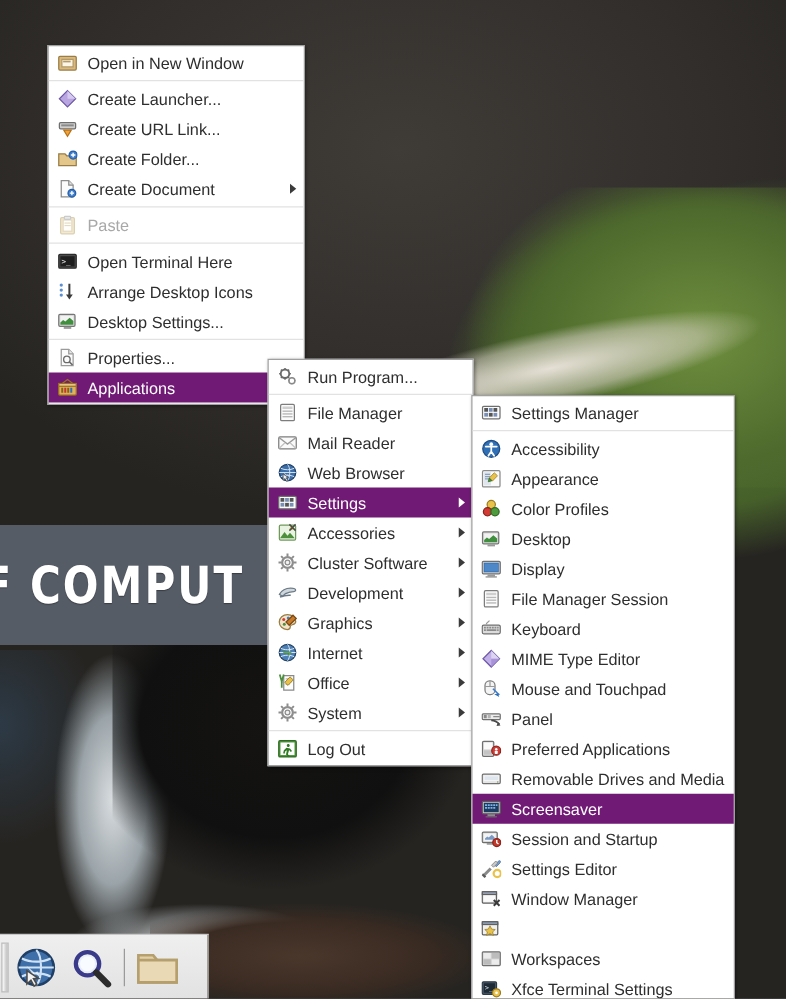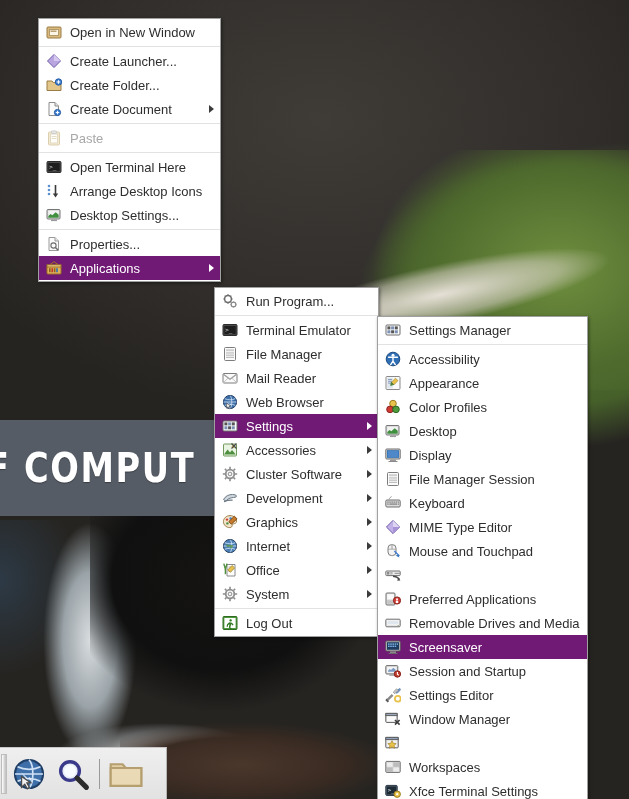--- a/index.html
+++ b/index.html
@@ -132,21 +132,21 @@
     border-top: 4px solid transparent;
     border-bottom: 4px solid transparent;
   }
   .mi.sel .arr { border-left-color: #ffffff; }
   .sep {
     height: 1px;
     background: #e2e2e2;
     margin: 2px 0;
   }
 
-  #menu1 { left: 38px; top: 18px;  width: 183px; }
+  #menu1 { left: 38px; top: 36px;  width: 206px; }
   #menu2 { left: 214px; top: 287px; width: 165px; }
   #menu3 { left: 377px; top: 316px; width: 211px; }
 
   
   .ic svg { display: block; width: 16px; height: 16px; }
 
   
   #taskbar {
     position: absolute;
     left: 0; bottom: 0;
@@ -209,20 +209,30 @@
           <svg viewBox="0 0 16 16" xmlns="http://www.w3.org/2000/svg">
             <polygon points="8,1.5 14.5,8 8,14.5 1.5,8" fill="#b9a6e0" stroke="#6e5aa6"></polygon>
             <polygon points="8,1.5 14.5,8 8,8" fill="#d6c9ef"></polygon>
           </svg>
         </span>
         <span class="lbl">Create Launcher...</span>
       </div>
       <div class="mi">
         <span class="ic">
           <svg viewBox="0 0 16 16" xmlns="http://www.w3.org/2000/svg">
+            <rect x="1.5" y="3" width="13" height="5" rx="1" fill="#cfcfcf" stroke="#6f6f6f"></rect>
+            <rect x="3" y="4.5" width="10" height="1.6" fill="#8a8a8a"></rect>
+            <polygon points="5,9 11,9 8,14" fill="#f2a33c" stroke="#b97317"></polygon>
+          </svg>
+        </span>
+        <span class="lbl">Create URL Link...</span>
+      </div>
+      <div class="mi">
+        <span class="ic">
+          <svg viewBox="0 0 16 16" xmlns="http://www.w3.org/2000/svg">
             <path d="M1 4h5l1.4 1.6H15V13.5H1z" fill="#e3c68a" stroke="#9a7c45"></path>
             <circle cx="12.5" cy="5" r="3.2" fill="#3f7fd0" stroke="#255ea6"></circle>
             <path d="M12.5 3.2v3.6M10.7 5h3.6" stroke="#fff" stroke-width="1.1"></path>
           </svg>
         </span>
         <span class="lbl">Create Folder...</span>
       </div>
       <div class="mi">
         <span class="ic">
           <svg viewBox="0 0 16 16" xmlns="http://www.w3.org/2000/svg">
@@ -320,30 +330,20 @@
             </g>
             <circle cx="11.5" cy="11.5" r="2.4" fill="none" stroke="#8a8a8a" stroke-width="1.2"></circle>
             <g stroke="#8a8a8a" stroke-width="0.9">
               <path d="M11.5 8.6v1M11.5 13.4v1M8.6 11.5h1M13.4 11.5h1"></path>
             </g>
           </svg>
         </span>
         <span class="lbl">Run Program...</span>
       </div>
       <div class="sep"></div>
-      <div class="mi">
-        <span class="ic">
-          <svg viewBox="0 0 16 16" xmlns="http://www.w3.org/2000/svg">
-            <rect x="1" y="2.5" width="14" height="11" rx="1" fill="#4b4b4b" stroke="#2c2c2c"></rect>
-            <rect x="2.3" y="4" width="11.4" height="8.2" fill="#1e1e1e"></rect>
-            <text x="3.2" y="10.3" font-size="6" fill="#e8e8e8" font-family="monospace">&gt;_</text>
-          </svg>
-        </span>
-        <span class="lbl">Terminal Emulator</span>
-      </div>
       <div class="mi">
         <span class="ic">
           <svg viewBox="0 0 16 16" xmlns="http://www.w3.org/2000/svg">
             <rect x="2.5" y="1.5" width="11" height="13" rx="1" fill="#fbfbfb" stroke="#7d7d7d"></rect>
             <rect x="4" y="3.2" width="8" height="2" fill="#cfcfcf"></rect>
             <rect x="4" y="6.4" width="8" height="1.1" fill="#b8b8b8"></rect>
             <rect x="4" y="8.6" width="8" height="1.1" fill="#b8b8b8"></rect>
             <rect x="4" y="10.8" width="8" height="1.1" fill="#b8b8b8"></rect>
           </svg>
         </span>
@@ -615,20 +615,21 @@
         <span class="ic">
           <svg viewBox="0 0 16 16" xmlns="http://www.w3.org/2000/svg">
             <rect x="0.8" y="4" width="14.4" height="4.6" rx="0.8" fill="#ececec" stroke="#707070"></rect>
             <rect x="2" y="5" width="2.4" height="2.6" fill="#8a8a8a"></rect>
             <rect x="5.2" y="5" width="2.4" height="2.6" fill="#b4b4b4"></rect>
             <path d="M9.6 6.3h5.2" stroke="#8a8a8a" stroke-width="1"></path>
             <path d="M8 9.2c2.6 0 5 1.4 6.6 3.2" fill="none" stroke="#4a4a4a" stroke-width="1.4"></path>
             <polygon points="13.4,10.6 15.4,13.4 12.2,13.8" fill="#4a4a4a"></polygon>
           </svg>
         </span>
+        <span class="lbl">Panel</span>
       </div>
       <div class="mi">
         <span class="ic">
           <svg viewBox="0 0 16 16" xmlns="http://www.w3.org/2000/svg">
             <rect x="1" y="2" width="9" height="12" rx="1" fill="#e2e2e2" stroke="#707070"></rect>
             <rect x="2.2" y="3.2" width="6.6" height="5" fill="#fafafa"></rect>
             <rect x="2.2" y="9.2" width="6.6" height="3.6" fill="#c4c4c4"></rect>
             <circle cx="12" cy="9.5" r="3.6" fill="#d13b34" stroke="#8a241f"></circle>
             <circle cx="12" cy="8.3" r="1" fill="#fff"></circle>
             <rect x="10.8" y="9.5" width="2.4" height="2.6" rx="0.6" fill="#fff"></rect>

